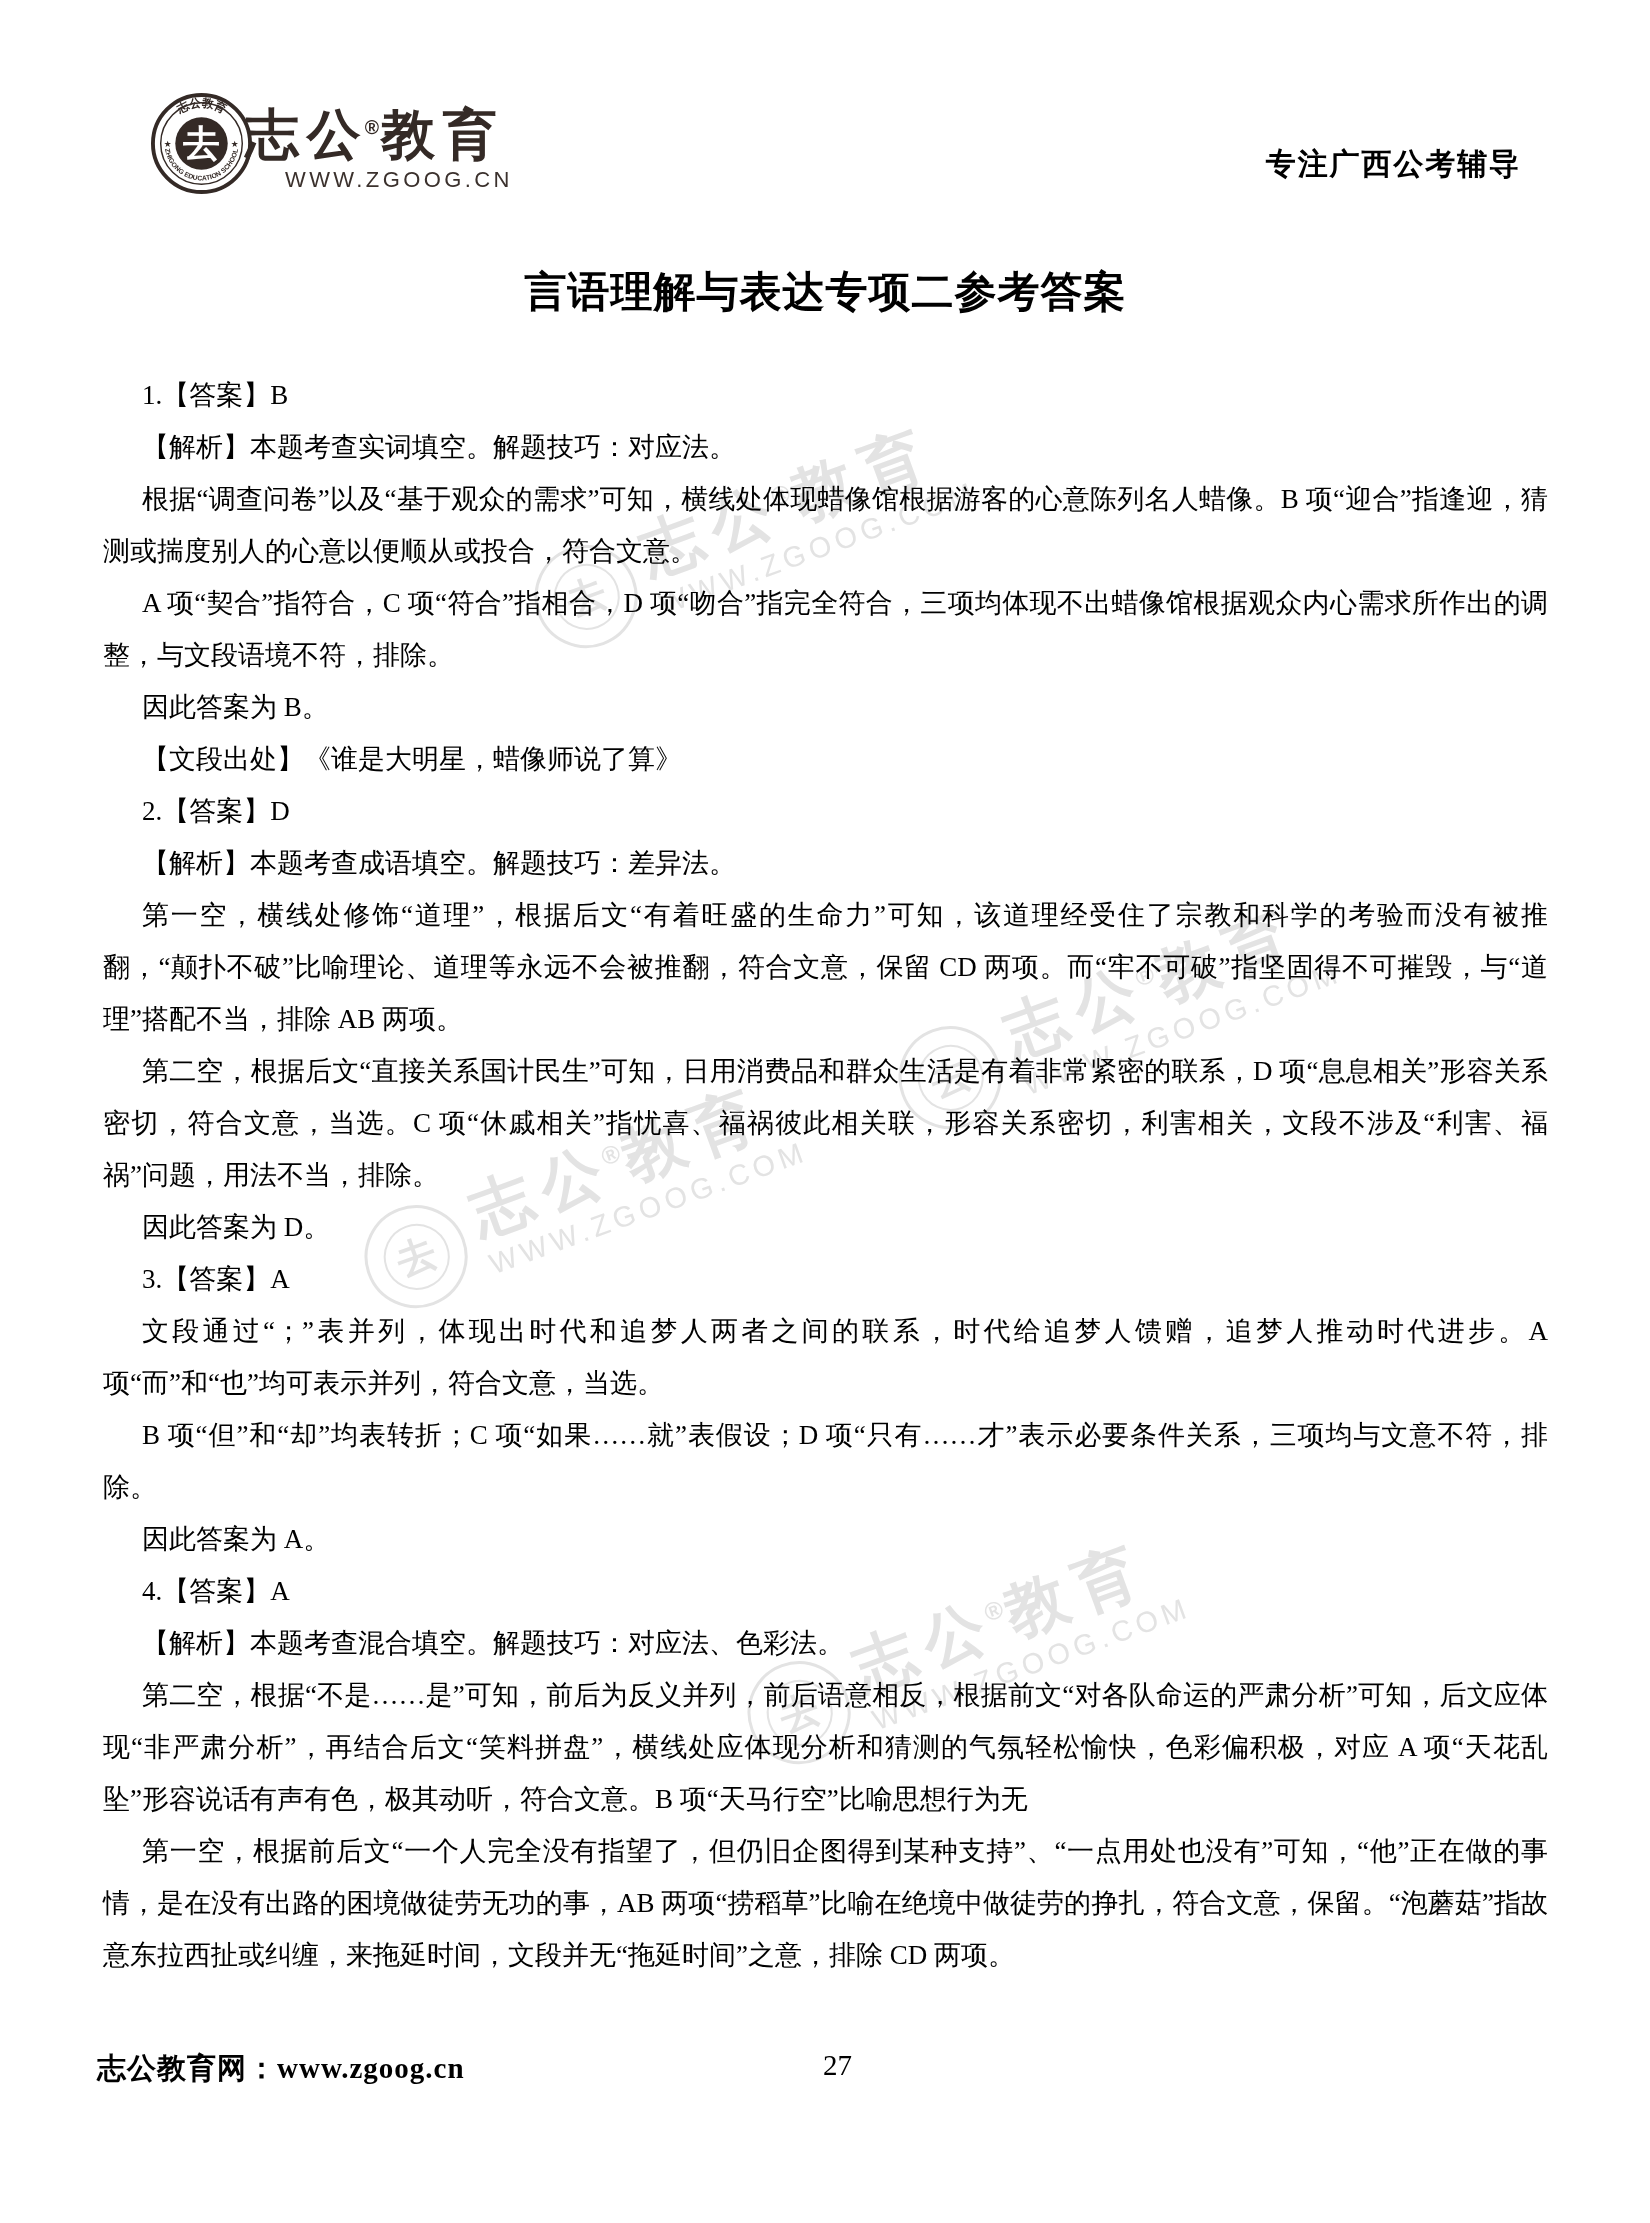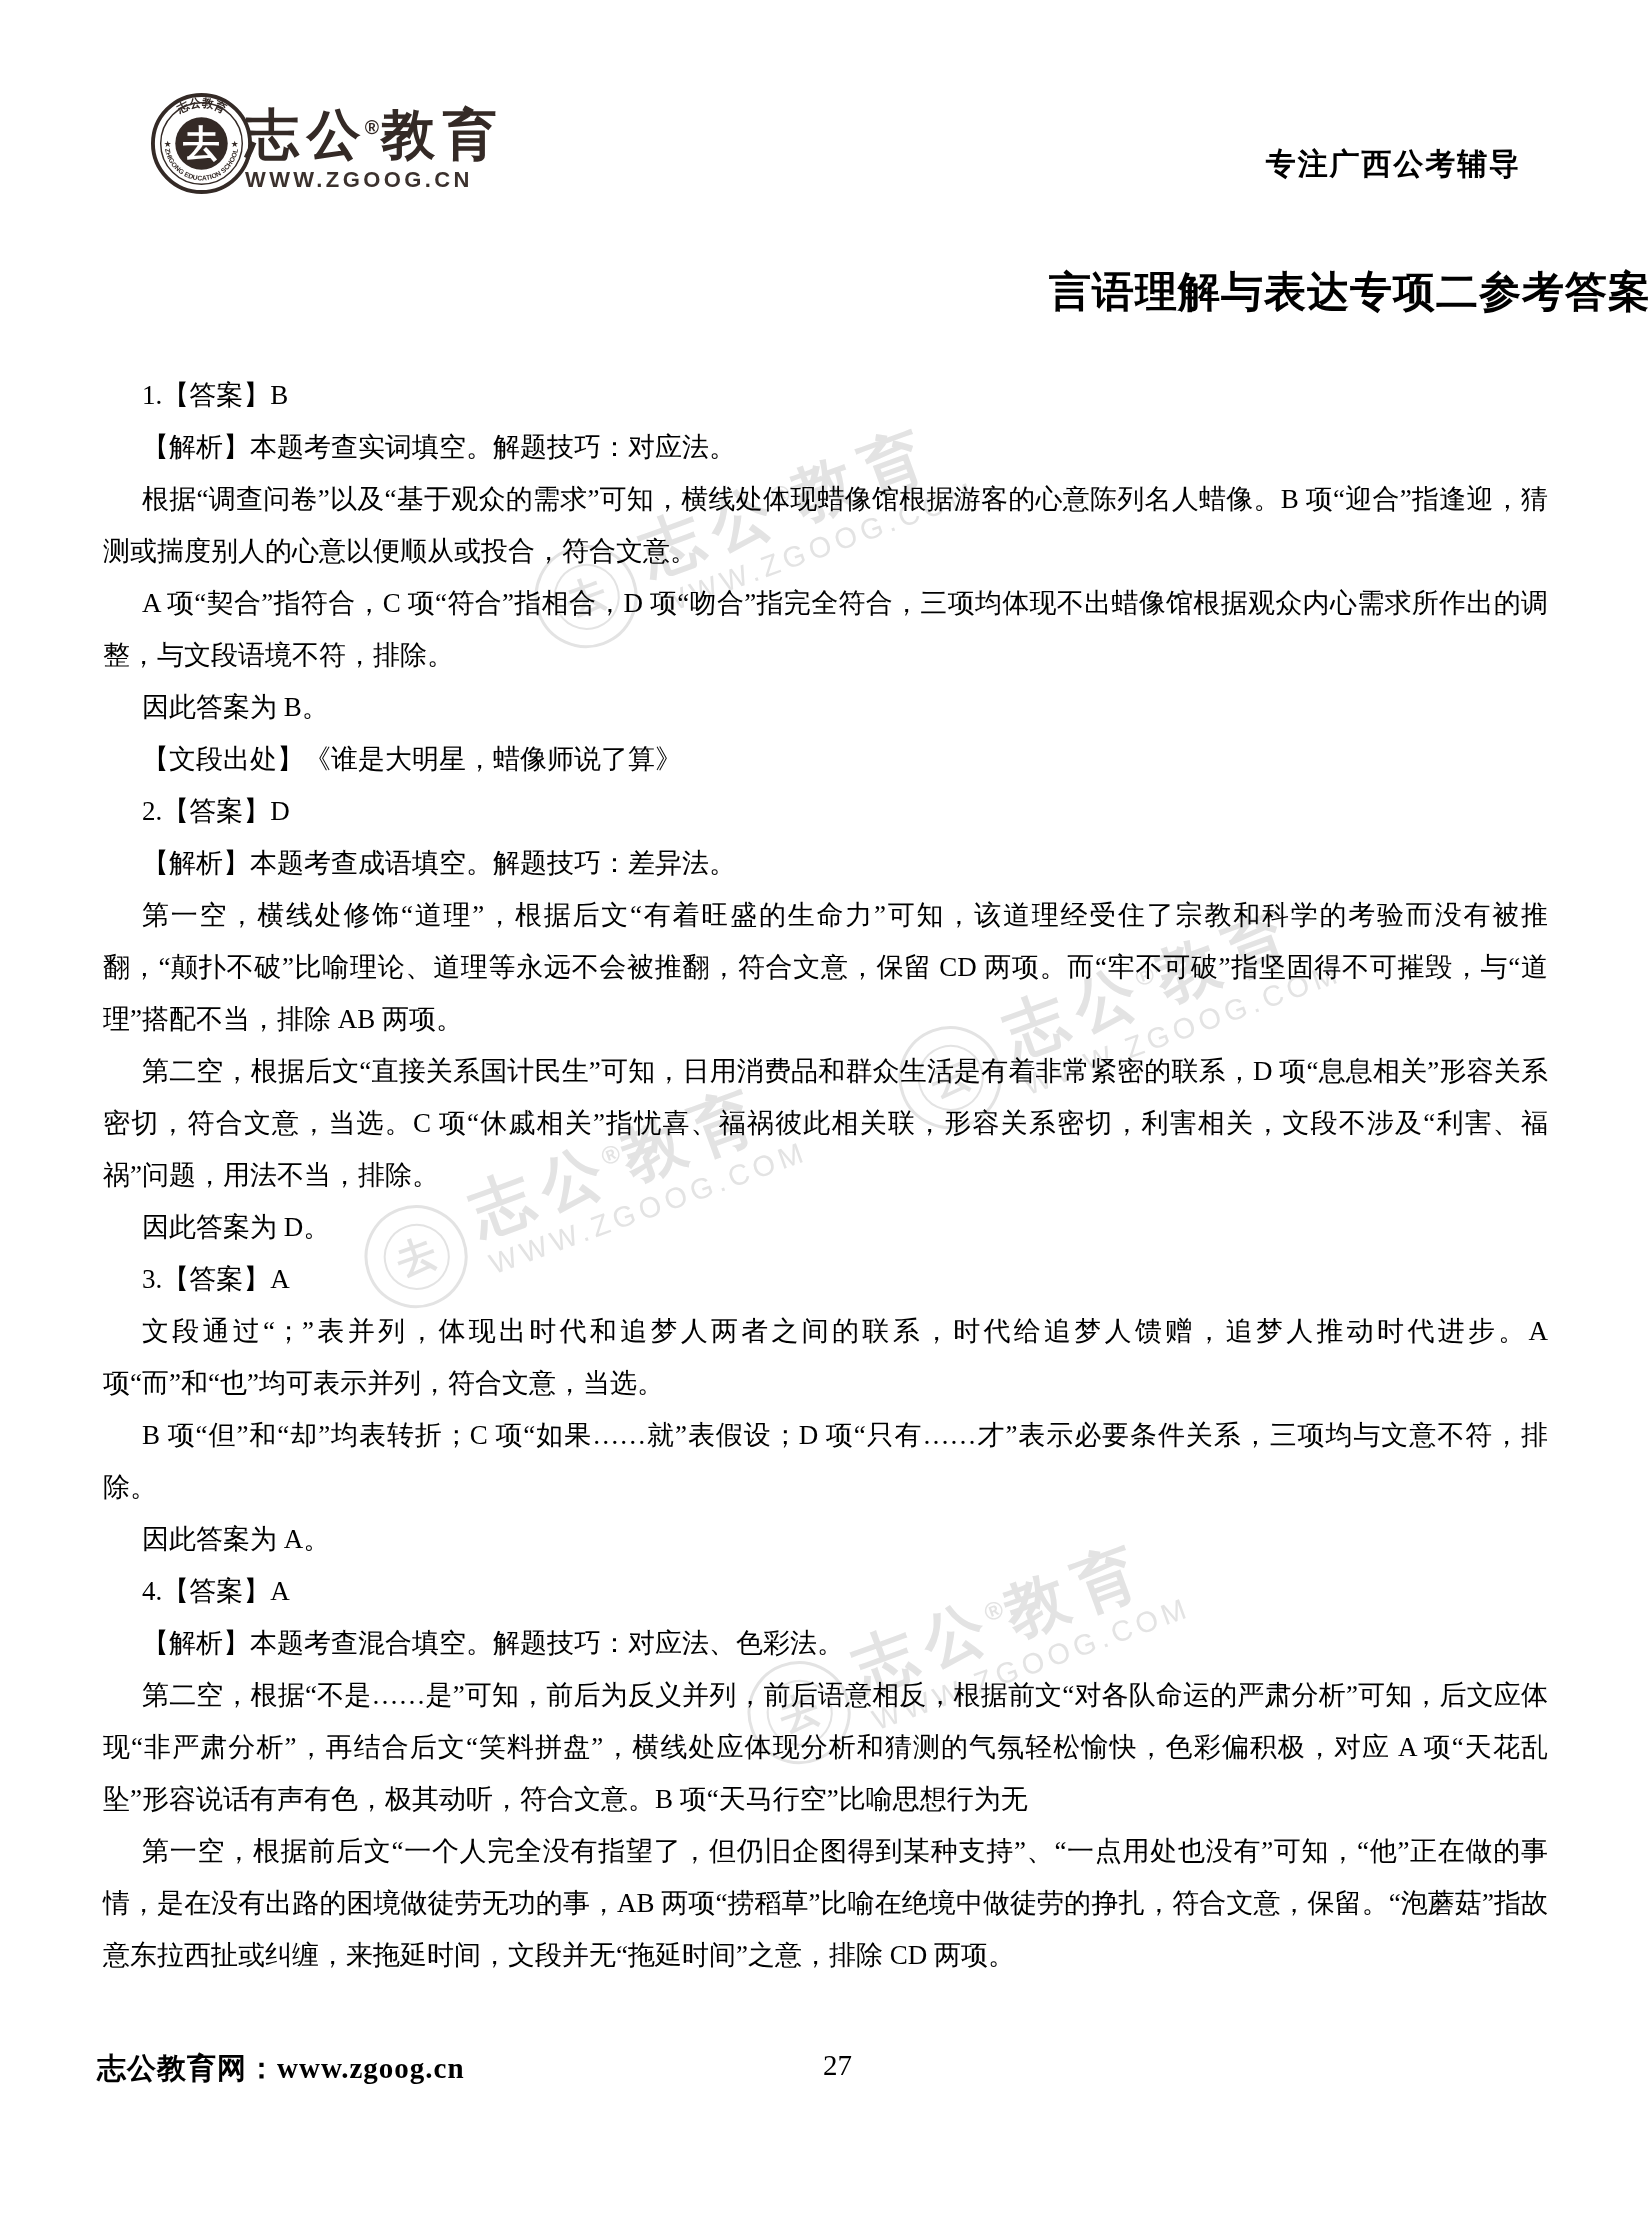--- a/index.html
+++ b/index.html
@@ -17,32 +17,32 @@
   .seal{position:absolute;left:151px;top:93px;width:101px;height:101px;}
   .brand{position:absolute;left:245px;top:107px;color:#342a26;}
   .brand-name{
     font-family:"Liberation Sans","DejaVu Sans",sans-serif;
     font-size:54px;font-weight:800;letter-spacing:7.8px;line-height:1;
     white-space:nowrap;
   }
   .brand-name .reg{font-size:19.4px;vertical-align:super;letter-spacing:0;margin:0 1.9px 0 -3.9px;}
   .brand-url{
     font-family:"Liberation Sans","DejaVu Sans",sans-serif;
-    font-size:22px;font-weight:700;letter-spacing:3.4px;color:#3b312d;margin-top:5.8px;
+    font-size:22px;font-weight:400;letter-spacing:3.4px;color:#3b312d;margin-top:5.8px;margin-left:40px;
   }
   .tagline{
     position:absolute;right:130px;top:144px;
     font-family:"Liberation Sans","DejaVu Sans",sans-serif;
     font-size:30px;font-weight:700;letter-spacing:1.9px;color:#000;
   }
 
   
   .doc-title{
     position:absolute;top:264px;left:0;width:100%;
-    text-align:right;
+    text-align:center;
     font-family:"Liberation Sans","DejaVu Sans",sans-serif;
     font-size:42px;font-weight:700;letter-spacing:1px;color:#000;
   }
 
   
   .content{
     position:absolute;left:103px;right:103px;top:369px;
     z-index:2;
   }
   .content p{

